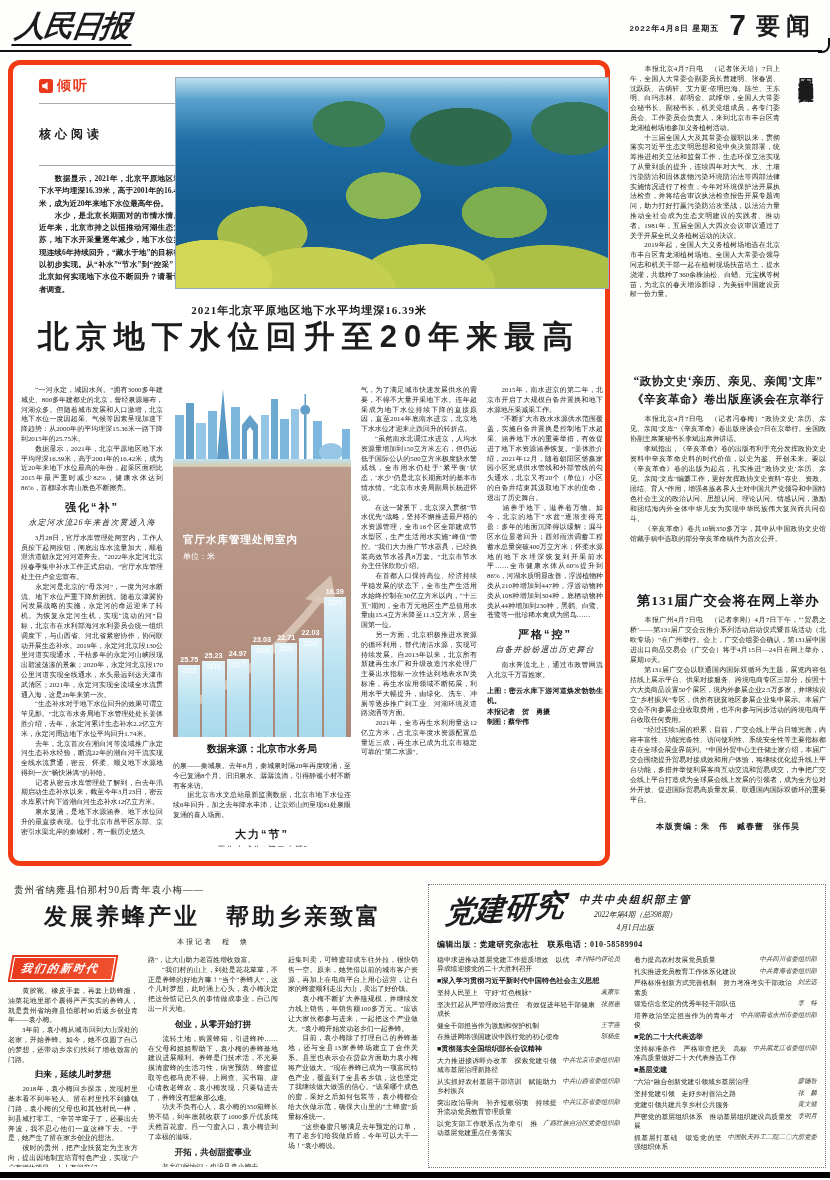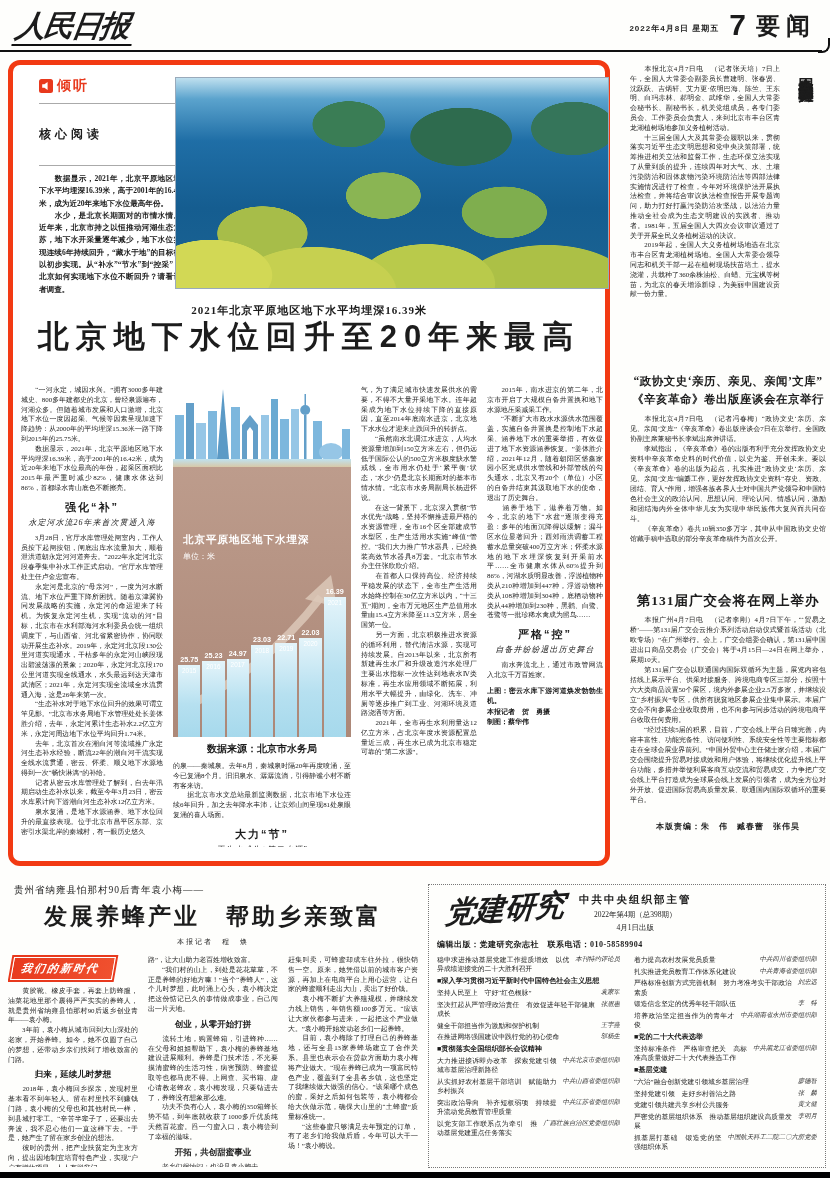--- a/index.html
+++ b/index.html
@@ -100,21 +100,21 @@
     padding:3px 14px 3px 8px;transform:skewX(-10deg);border:1px solid #fff;
     outline:2px solid #e8391d;margin:2px 0 6px 4px;
     font-family:"Liberation Sans","DejaVu Sans",sans-serif;}
   .bl-sub{font-weight:bold;font-size:8.5px;text-align:center;margin:5px 0 3px;}
   
   #ad{position:absolute;left:428px;top:884px;width:398px;height:284px;box-sizing:border-box;
     border:1.5px dotted #777;padding:6px 8px;}
   #ad-header{display:flex;align-items:flex-start;gap:14px;}
   #ad-logo{font-family:"DejaVu Serif",serif;font-style:italic;font-weight:bold;font-size:30px;
     transform:rotate(-4deg) skewX(-8deg);line-height:36px;padding-left:8px;}
-  #ad-meta{padding-top:2px;}
+  #ad-meta{padding-top:2px;font-style:italic;}
   #ad-supervisor{font-weight:bold;font-size:10.5px;letter-spacing:2px;}
   #ad-issue,#ad-pubdate{font-size:7.5px;text-align:center;margin-top:3px;}
   #ad-publine{font-weight:bold;font-size:8px;margin:6px 0 5px;letter-spacing:0.5px;}
   #ad-cols{display:flex;gap:14px;height:198px;overflow:hidden;}
   .ad-col{flex:1;overflow:hidden;}
   .ad-item{font-size:6.8px;line-height:1.35;margin-bottom:2.5px;text-align:justify;}
   .ad-item .au{float:right;font-style:italic;font-size:6.4px;color:#333;padding-left:6px;}
   .ad-item.hd{font-weight:bold;font-size:7.2px;font-family:"Liberation Sans","DejaVu Sans",sans-serif;}
   
   #bottom-rule{position:absolute;left:0;top:1172px;width:830px;height:6px;background:#000;}
@@ -186,21 +186,21 @@
         <rect x="140" y="36" width="9" height="38" fill="#7db7dd"></rect>
         <ellipse cx="158" cy="67" rx="12" ry="9" fill="#96c6e6"></ellipse>
         <rect x="169" y="44" width="8" height="30" fill="#7db7dd"></rect>
       </svg>
       <div id="shore"></div>
       <div id="chart-panel">
         <svg id="chart-arrow" width="178" height="270" viewBox="0 0 178 270">
           <path d="M12 240 Q90 205 148 130" stroke="#dcc8b8" stroke-width="8" fill="none" opacity="0.85"></path>
           <polygon points="158,108 164,140 132,132" fill="#dcc8b8" opacity="0.85"></polygon>
         </svg>
-        <div id="chart-title">北京平原地区地下水埋深</div>
+        <div id="chart-title">官厅水库管理处闸室内</div>
         <div id="chart-unit">单位：米</div>
         <div id="chart-bars">
             <div class="bar-col">
               <div class="bar-val">25.75</div>
               <div class="bar" style="height: 72px;">
                 <span class="bar-year">2015</span>
               </div>
             </div>
             <div class="bar-col">
               <div class="bar-val">25.23</div>

